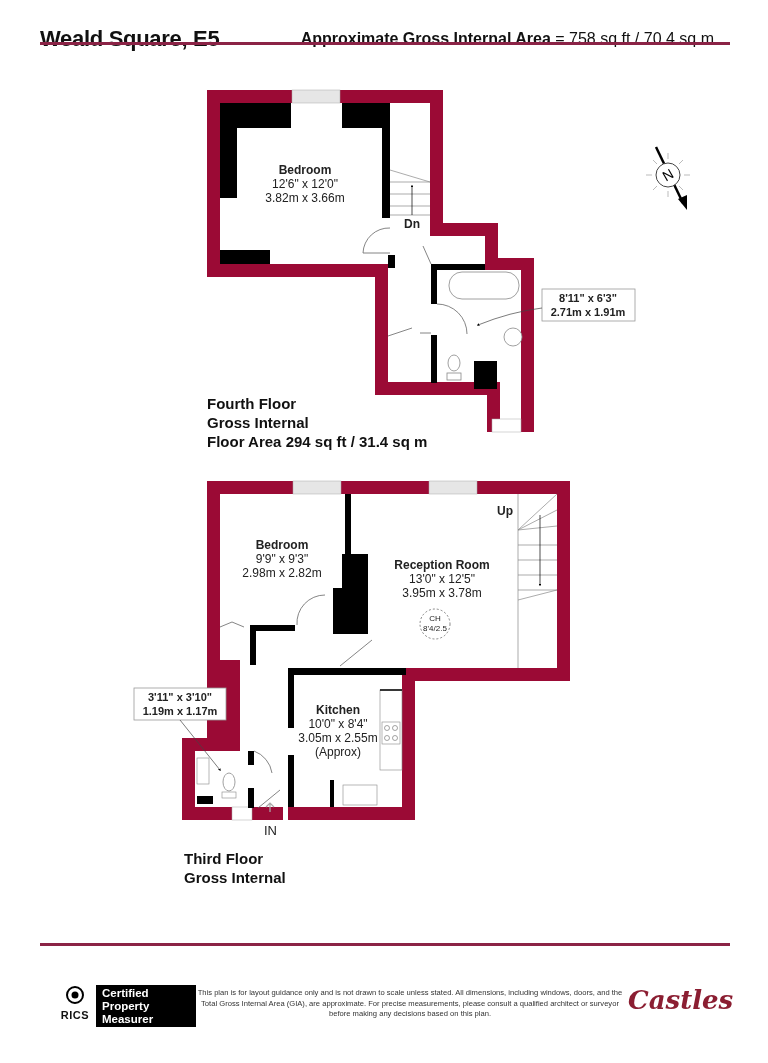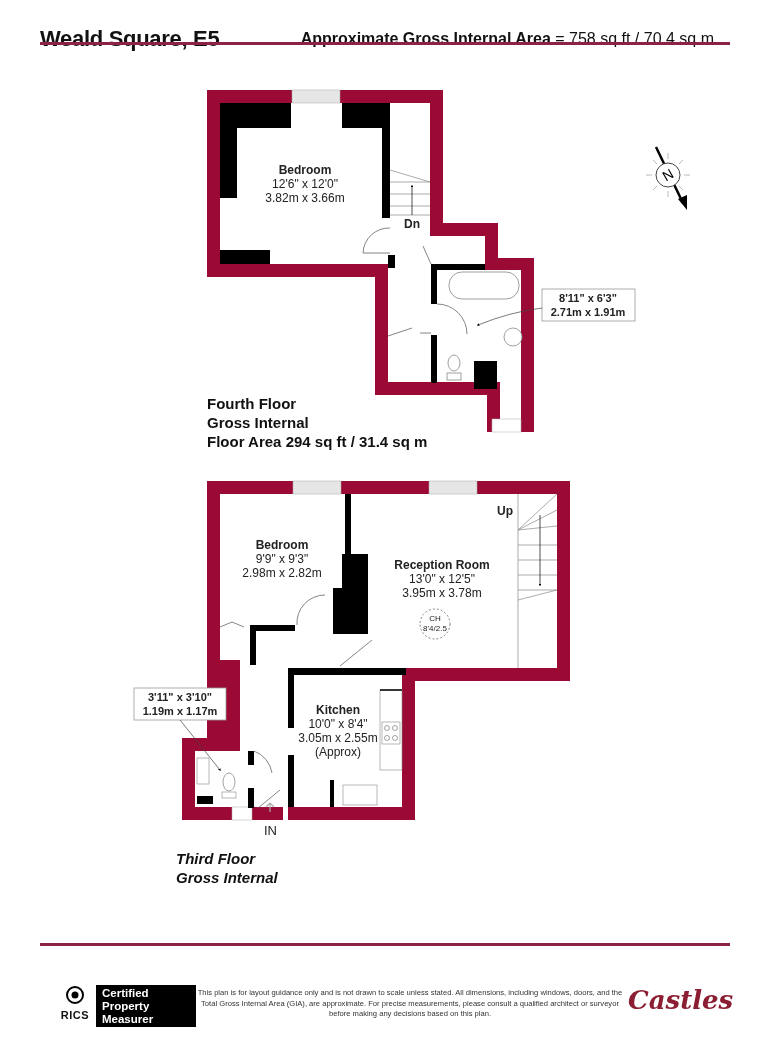--- a/index.html
+++ b/index.html
@@ -211,21 +211,21 @@
     </g>
   </g>
 </svg>
 
 <div class="floor-label" style="left:207px; top:394px;">
   <div>Fourth Floor</div>
   <div>Gross Internal</div>
   <div>Floor Area 294 sq ft / 31.4 sq m</div>
 </div>
 
-<div class="floor-label" style="left:176px; top:849px;font-style:italic;">
+<div class="floor-label" style="left:184px; top:849px;">
   <div>Third Floor</div>
   <div>Gross Internal</div>
 </div>
 
 <div class="rule" style="top:943px;"></div>
 
 <div class="footer">
   <div class="rics">
     <svg width="22" height="20" viewBox="0 0 22 20">
       <circle cx="11" cy="10" r="8" fill="#fff" stroke="#000" stroke-width="2"></circle>

